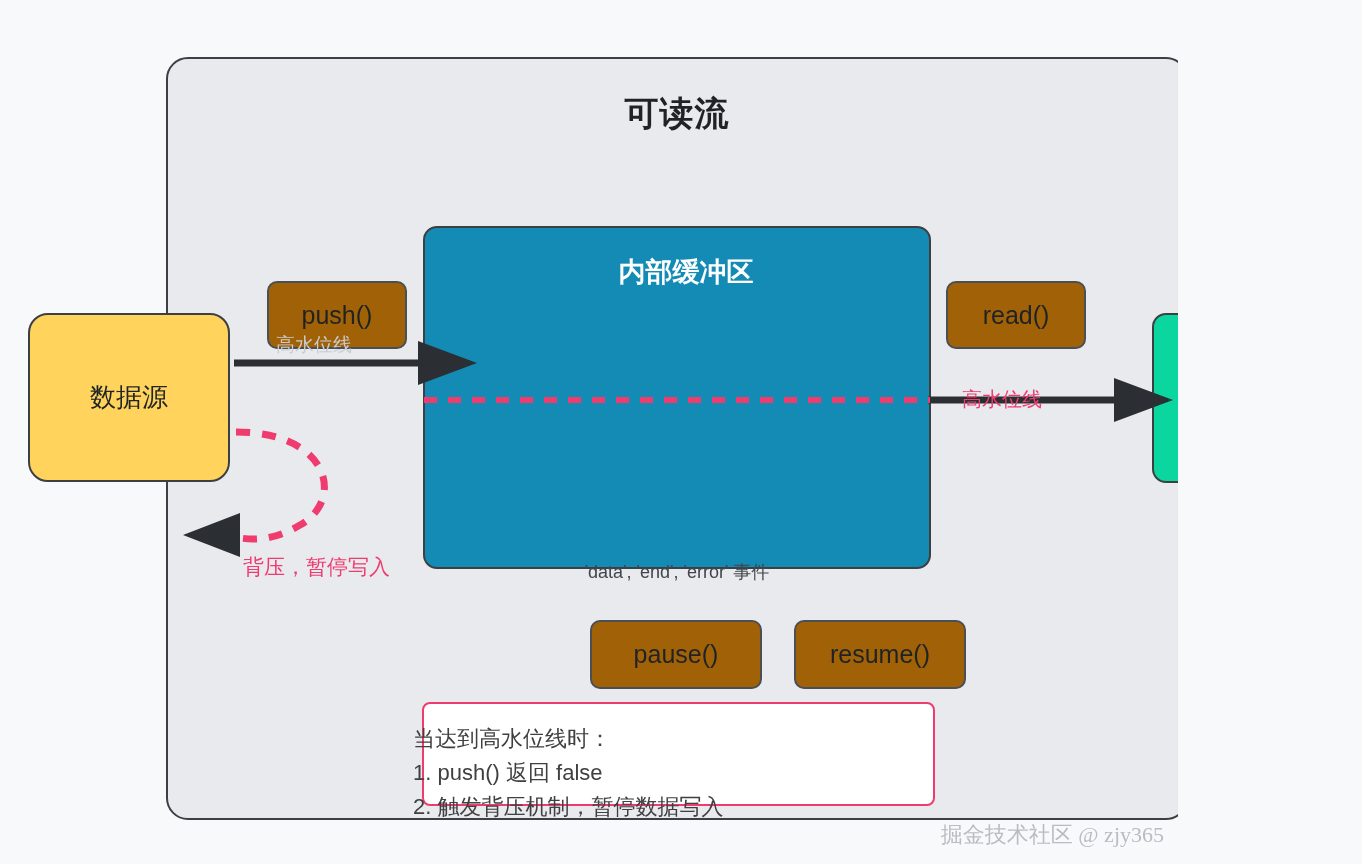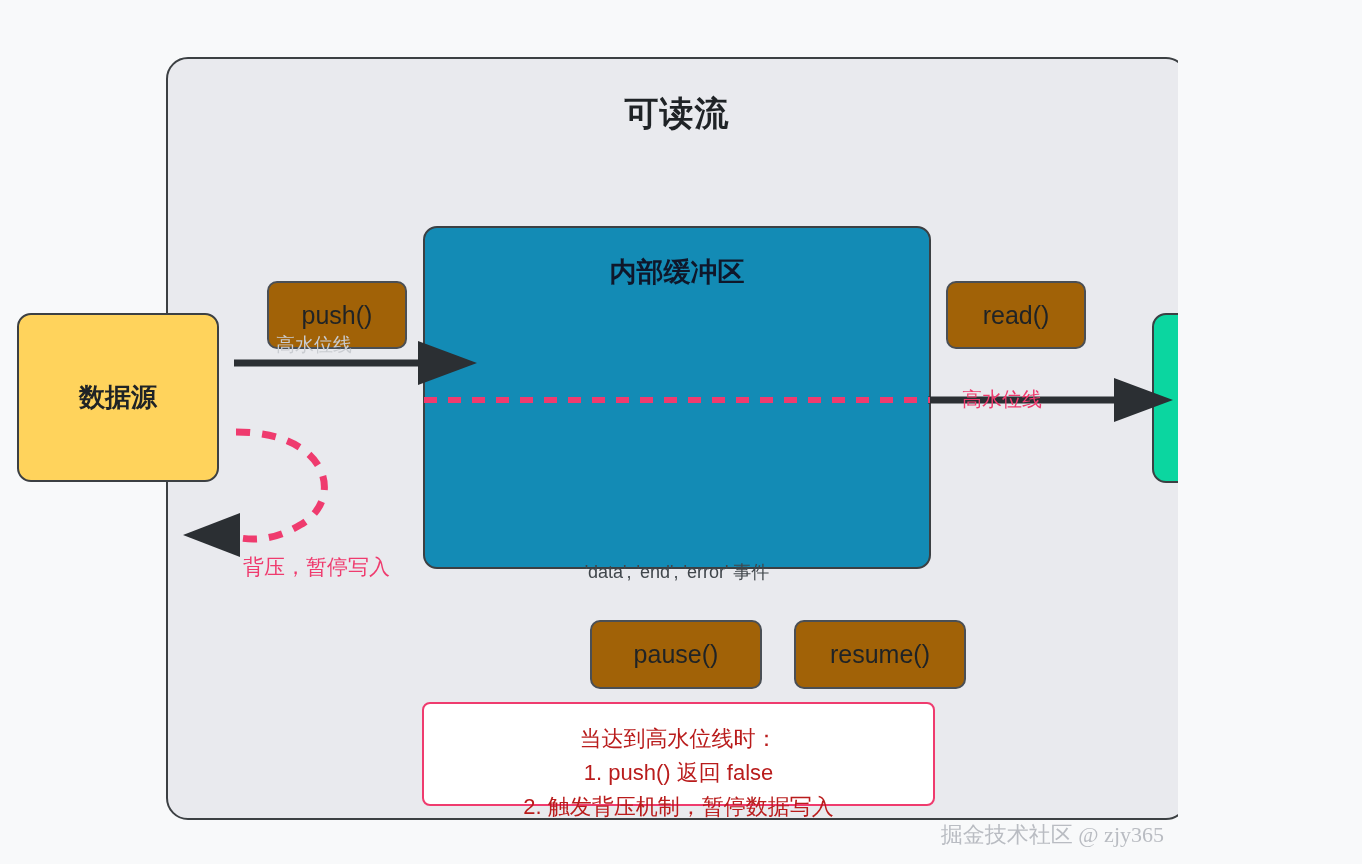--- a/index.html
+++ b/index.html
@@ -48,27 +48,26 @@
     box-sizing: border-box;
     border: 2.5px solid #3c4043;
     border-radius: 12px;
     display: flex;
     align-items: center;
     justify-content: center;
     font-size: 26px;
     color: #1f2326;
   }
   .node-source {
-    left: 17px;
+    left: 28px;
     top: 313px;
     width: 202px;
     height: 169px;
     background: #ffd35c;
-    border-radius: 14px;
-    font-weight: bold;
+    border-radius: 20px;
   }
   .node-consumer {
     left: 1152px;
     top: 313px;
     width: 204px;
     height: 170px;
     background: #0bd6a0;
     border-radius: 14px;
   }
   .node-buffer {
@@ -82,21 +81,22 @@
     display: block;
   }
   .buffer-title {
     position: absolute;
     left: 0;
     top: 26px;
     width: 100%;
     text-align: center;
     font-size: 27px;
     font-weight: bold;
-    color: #0f172a;
+    color: #ffffff;
+    padding-left: 9px;
   }
   .buffer-events {
     position: absolute;
     left: 0;
     top: 300px;
     width: 100%;
     text-align: center;
     font-size: 18px;
     color: #40464b;
     margin-top: 32px;
@@ -127,27 +127,27 @@
     top: 702px;
     width: 513px;
     height: 104px;
     box-sizing: border-box;
     background: #ffffff;
     border: 2.5px solid #ef3b6e;
     border-radius: 8px;
   }
   .note-text {
     position: absolute;
-    left: 422px;
+    left: 413px;
     top: 722px;
     width: 513px;
-    text-align: center;
+    text-align: left;
     font-size: 22px;
     line-height: 34px;
-    color: #b91c1c;
+    color: #404040;
     pointer-events: none;
   }
 
   
   .overlay {
     position: absolute;
     left: 0;
     top: 0;
     width: 1362px;
     height: 864px;

